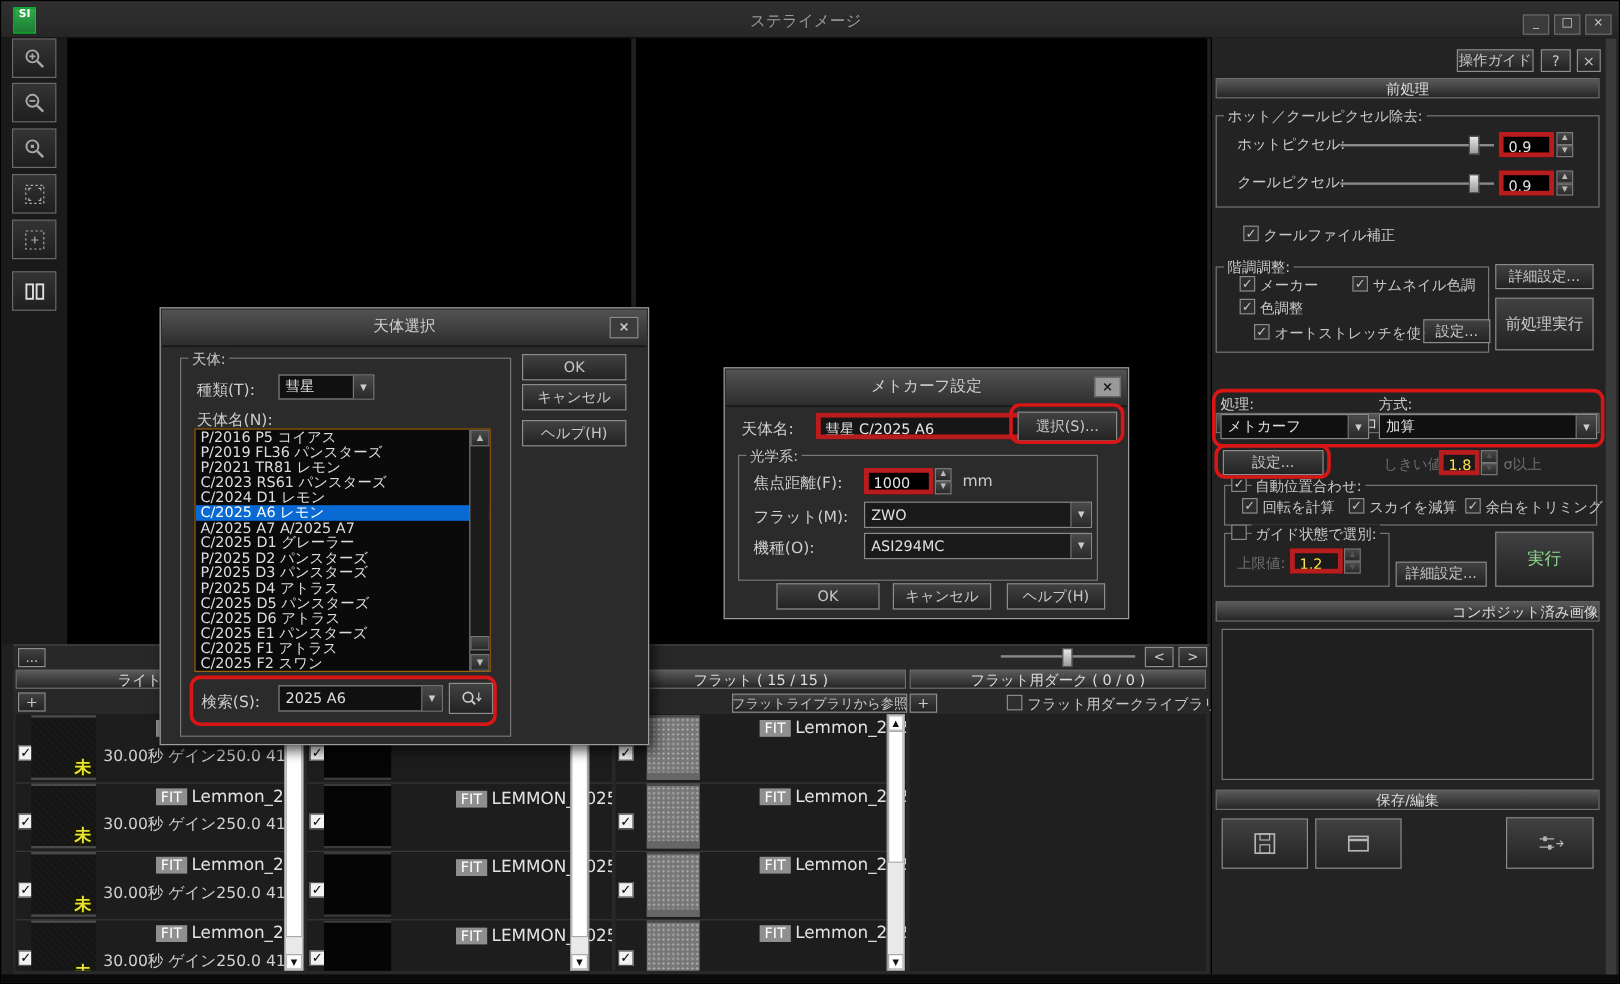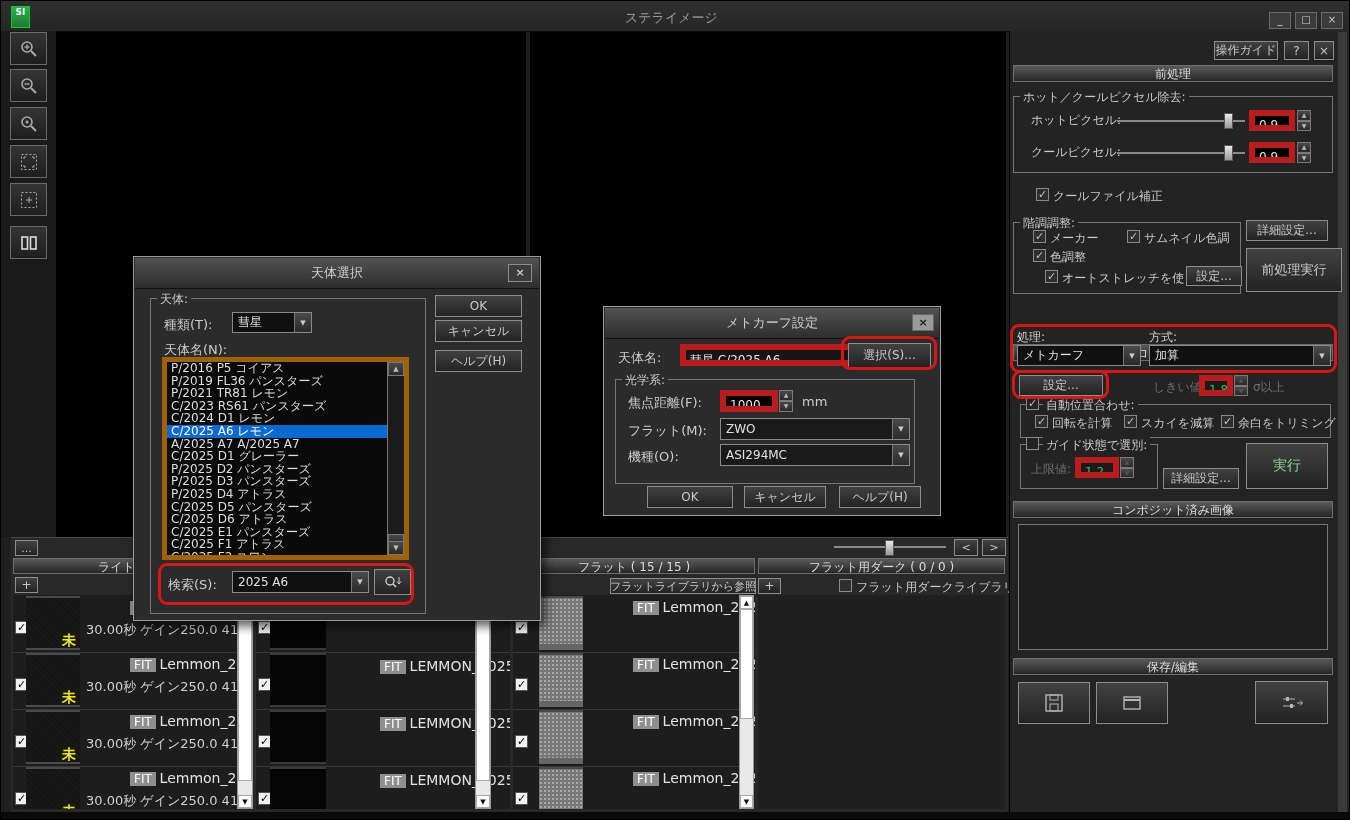--- a/index.html
+++ b/index.html
@@ -33,23 +33,23 @@
   
   .dd{background:#101010;border:1px solid #8a8a8a;box-sizing:border-box;color:#e0e0e0;display:flex;align-items:center;}
   .dd .val{flex:1;padding:0 5px;overflow:hidden;white-space:nowrap;}
   .dd .arrowbox{width:16px;align-self:stretch;background:linear-gradient(#4a4a4a,#2a2a2a);border-left:1px solid #777;
                 color:#ccc;font-size:7px;display:flex;align-items:center;justify-content:center;}
   
   .spin{width:14px;display:flex;flex-direction:column;box-sizing:border-box;}
   .spin div{flex:1;background:linear-gradient(#484848,#2a2a2a);border:1px solid #7a7a7a;color:#bbb;
             font-size:6px;line-height:8px;text-align:center;}
   .spin.dis div{color:#555;}
-  .inputbox{background:#000;border:6px solid #b91c1c;box-sizing:border-box;color:#e6e6e6;
+  .inputbox{background:#000;border:4px solid #b91c1c;box-sizing:border-box;color:#e6e6e6;
             padding:2px 4px;font-size:12px;white-space:nowrap;overflow:hidden;}
-  .inputbox.dis{color:#22c55e;background:#1a1a1a;}
+  .inputbox.dis{color:#fde047;background:#1a1a1a;}
   .dislabel{color:#6e6e6e;}
   
   .sl-track{height:2px;background:#8a8a8a;}
   .sl-thumb{width:9px;height:16px;background:linear-gradient(#e8e8e8,#9a9a9a);border:1px solid #555;box-sizing:border-box;}
   
   .tbtn{left:9px;width:37px;height:33px;background:linear-gradient(#343434,#1e1e1e);border:1px solid #6a6a6a;
         box-sizing:border-box;display:flex;align-items:center;justify-content:center;}
   
   .strip{left:10px;top:536px;width:997px;height:275px;background:#282828;border-top:1px solid #4a4a4a;}
   .fitrow{position:absolute;left:0;width:100%;height:57px;border-bottom:1px solid #383838;}
@@ -62,21 +62,21 @@
               border-top:2px solid #4a4a4a;border-bottom:6px solid #666;box-sizing:border-box;}
   .mibadge{color:#e8e431;font-size:14px;font-weight:bold;background:#1a1a00;line-height:14px;padding:0 1px;}
   
   .sb{background:#e9e9e9;border:1px solid #9a9a9a;box-sizing:border-box;}
   .sb .sbtn{position:absolute;left:0;width:100%;height:13px;background:#fdfdfd;color:#111;font-size:7px;text-align:center;line-height:13px;border:1px solid #aaa;box-sizing:border-box;}
   .sb .sthumb{position:absolute;left:0;width:100%;background:#ffffff;border:1px solid #aaa;box-sizing:border-box;}
   
   .dialog{background:#2b2b2b;border:1px solid #9d9d9d;box-shadow:4px 5px 10px rgba(0,0,0,.65);box-sizing:border-box;}
   .dtitle{position:absolute;left:1px;top:1px;right:1px;height:30px;background:linear-gradient(#525252,#2d2d2d);
           border-bottom:1px solid #111;color:#cfcfcf;font-size:13px;text-align:center;line-height:30px;}
-  .listbox{background:#0a0a0a;border:5px solid #a16207;box-sizing:border-box;overflow:hidden;}
+  .listbox{background:#0a0a0a;border:1px solid #a16207;box-sizing:border-box;overflow:hidden;}
   .li{height:12.6px;line-height:12.6px;font-size:12px;color:#dedede;padding-left:4px;white-space:nowrap;}
   .li.sel{background:#0a6ad4;color:#fff;}
   .dsb{background:#1c1c1c;border-left:1px solid #777;}
   .dsb .b{position:absolute;left:0;width:100%;height:14px;background:linear-gradient(#4a4a4a,#2a2a2a);border:1px solid #777;
           box-sizing:border-box;color:#bbb;font-size:7px;text-align:center;line-height:12px;}
   .redrect{border:3px solid #d81616;border-radius:9px;box-sizing:border-box;z-index:60;pointer-events:none;}
   .rpanel-bg{left:1008px;top:30px;width:342px;height:781px;background:#232323;border-left:1px solid #000;}
   svg{display:block;}
 </style>
 </head>
@@ -303,21 +303,21 @@
     <div class="abs cbx" style="left:22px;top:198px;">✓</div>
     <div class="abs cblabel txt" style="left:39px;top:198px;">メーカー</div>
     <div class="abs cbx" style="left:116px;top:198px;">✓</div>
     <div class="abs cblabel txt" style="left:133px;top:198px;">サムネイル色調</div>
     <div class="abs cbx" style="left:22px;top:217px;">✓</div>
     <div class="abs cblabel txt" style="left:39px;top:217px;">色調整</div>
     <div class="abs cbx" style="left:34px;top:238px;">✓</div>
     <div class="abs cblabel txt" style="left:51px;top:238px;">オートストレッチを使う</div>
     <div class="abs btn" style="left:175px;top:234px;width:56px;height:20px;font-size:12px;">設定...</div>
     <div class="abs btn" style="left:235px;top:188px;width:82px;height:21px;font-size:12px;">詳細設定...</div>
-    <div class="abs btn" style="left:235px;top:216px;width:96px;height:44px;font-size:13px;">前処理実行</div>
+    <div class="abs btn" style="left:235px;top:216px;width:82px;height:44px;font-size:13px;">前処理実行</div>
 
     <div class="abs hdr" style="left:2px;top:272px;width:320px;height:17px;margin-top:40px;">コンポジット</div>
 
     <div class="abs txt" style="left:6px;top:297px;">処理:</div>
     <div class="abs txt" style="left:138px;top:297px;">方式:</div>
     <div class="abs dd" style="left:6px;top:313px;width:124px;height:21px;">
       <div class="val">メトカーフ</div>
       <div class="arrowbox">▼</div>
     </div>
     <div class="abs dd" style="left:138px;top:313px;width:182px;height:21px;">
@@ -348,21 +348,21 @@
     <div class="abs cblabel txt" style="left:32px;top:405px;background:#232323;padding:0 3px;">ガイド状態で選別:</div>
     <div class="abs txt dislabel" style="left:20px;top:429px;">上限値:</div>
     <div class="abs inputbox dis" style="left:64px;top:425px;width:44px;height:21px;">1.2</div>
     <div class="abs spin dis" style="left:109px;top:425px;height:21px;">
         <div>▲</div>
         <div>▼</div>
       </div>
     <div class="abs btn" style="left:152px;top:436px;width:76px;height:21px;font-size:12px;">詳細設定...</div>
     <div class="abs btn" style="left:235px;top:411px;width:82px;height:46px;font-size:14px;color:#8fd98f;">実行</div>
 
-    <div class="abs hdr" style="left:2px;top:469px;width:320px;height:17px;">コンポジット済み画像</div>
+    <div class="abs hdr" style="left:2px;top:469px;width:320px;height:17px;text-align:right;">コンポジット済み画像</div>
     <div class="abs" style="left:7px;top:492px;width:310px;height:126px;background:#1e1e1e;border:1px solid #767676;box-sizing:border-box;"></div>
 
     <div class="abs hdr" style="left:2px;top:626px;width:320px;height:17px;">保存/編集</div>
     <div class="abs btn" style="left:7px;top:650px;width:72px;height:42px;">
       <span>
           <svg width="22" height="22" viewBox="0 0 22 22">
             <rect x="3" y="3" width="16" height="16" stroke="#b5b5b5" fill="none" stroke-width="1.4"></rect>
             <rect x="7" y="3" width="8" height="5" stroke="#b5b5b5" fill="none"></rect>
             <rect x="7" y="12" width="8" height="7" stroke="#b5b5b5" fill="none"></rect>
           </svg>

